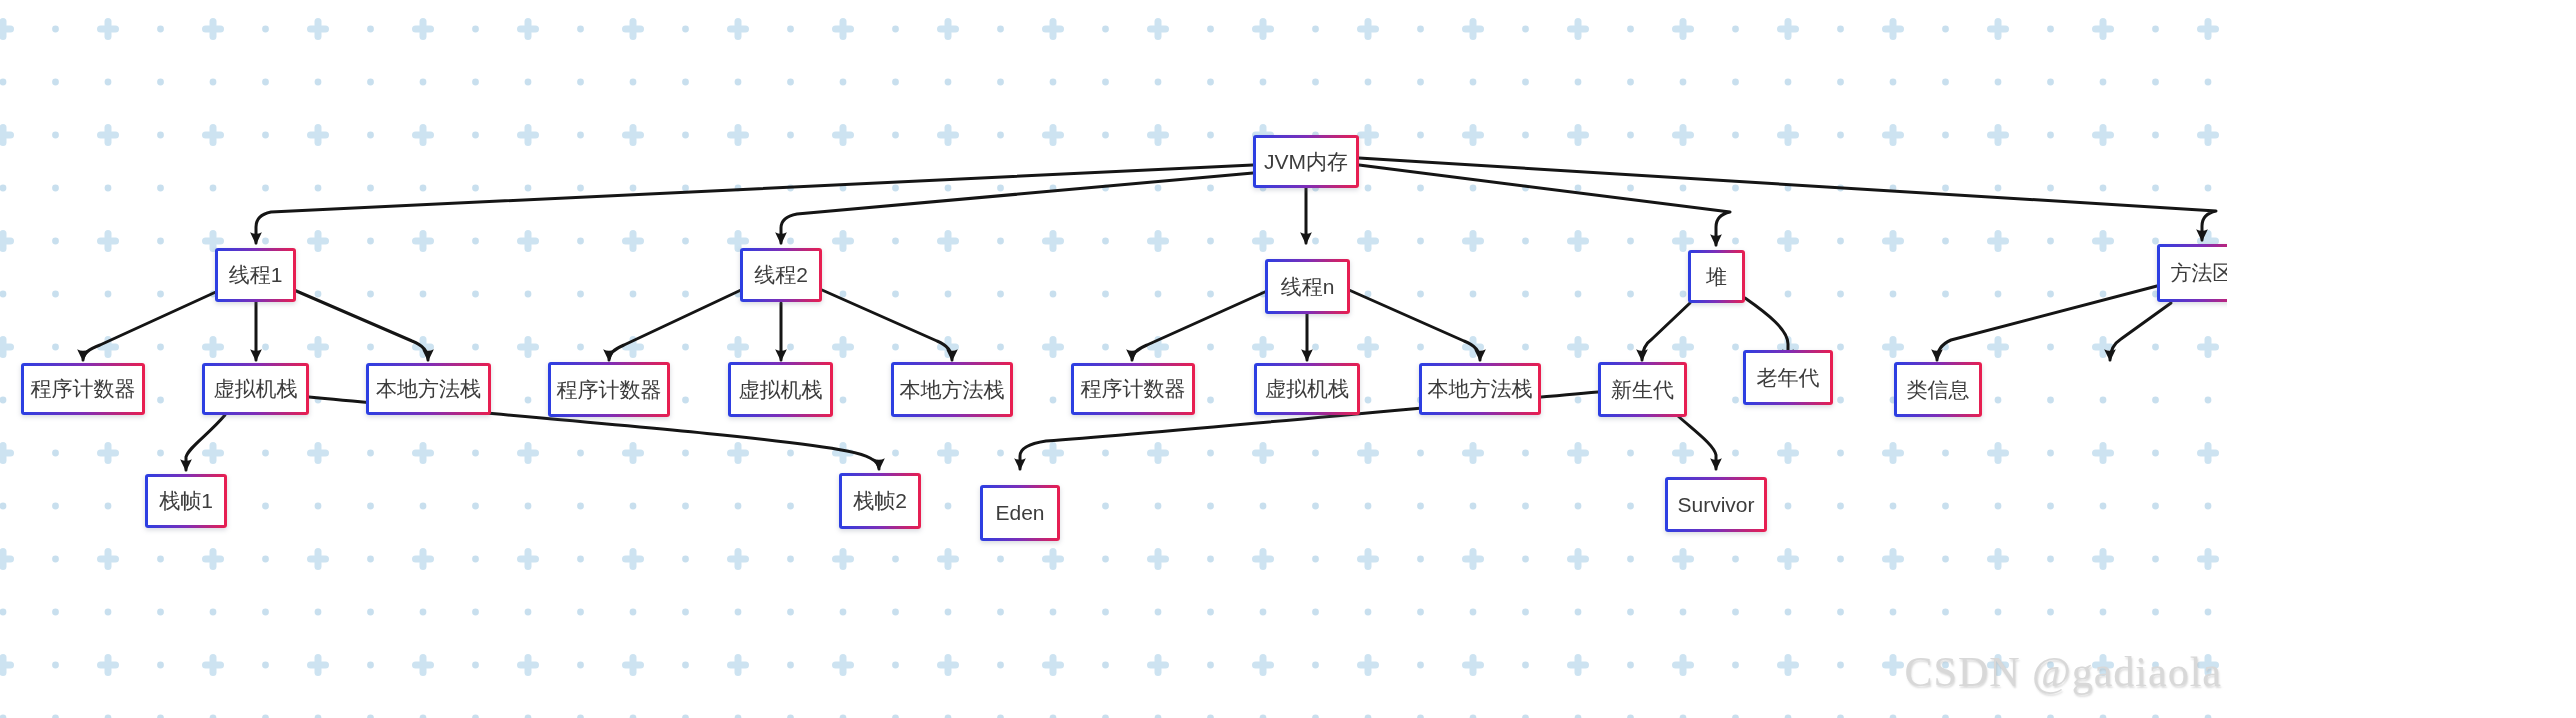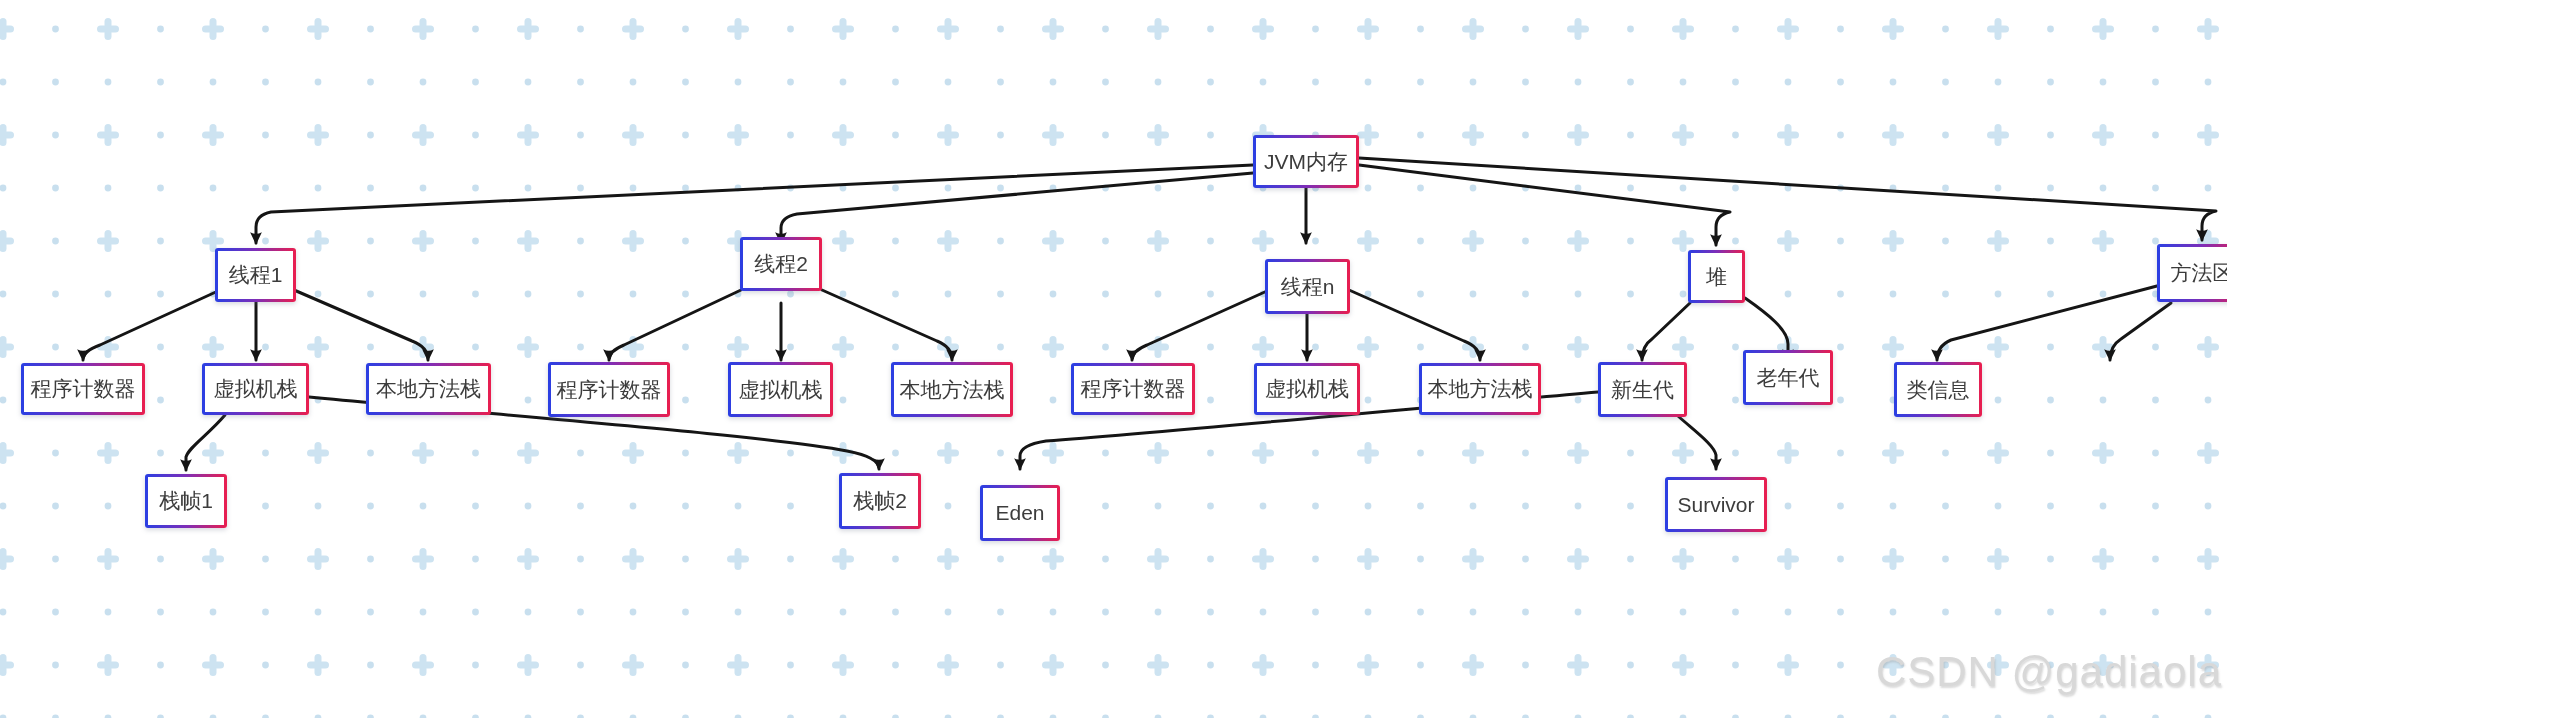--- a/index.html
+++ b/index.html
@@ -14,20 +14,21 @@
     background:linear-gradient(#ffffff,#ffffff) padding-box,
                linear-gradient(90deg,#2a3fe3 0%,#7d2eb8 50%,#ea1e4e 100%) border-box;
     font-size:21px;color:#3c3c3c;white-space:nowrap;
     box-shadow:0 2px 5px rgba(110,120,140,0.28);
     z-index:2;
   }
   .watermark{
     position:absolute;right:5px;top:648px;z-index:3;
     font-size:42px;color:#d8d8d8;letter-spacing:1px;
     text-shadow:1px 2px 2px rgba(150,150,150,0.35);
+    font-family:Liberation Serif, serif;
   }
 </style>
 </head>
 <body>
 
 <div class="stage">
 
   <svg class="layer" width="2576" height="718" aria-hidden="true">
     <defs>
       <pattern id="gridpat" width="105" height="106" x="-23" y="-1" patternUnits="userSpaceOnUse">
@@ -71,21 +72,21 @@
       <path marker-end="url(#arrow)" d="M225,415 C207,436 189,447 186,457 L186,470"></path>
       <path marker-end="url(#arrow)" d="M309,397 C520,417 770,436 847,451 Q879,457 879,469"></path>
       <path marker-end="url(#arrow)" d="M1598,392 C1450,405 1170,432 1046,441 Q1020,445 1020,456 L1020,469"></path>
       <path marker-end="url(#arrow)" d="M1678,416 C1696,432 1714,445 1716,455 L1716,469"></path>
     </g>
   </svg>
 
   <div class="node" style="left:1253px;top:135px;width:106px;height:53px">JVM内存</div>
 
   <div class="node" style="left:215px;top:248px;width:81px;height:54px">线程1</div>
-  <div class="node" style="left:740px;top:237px;width:82px;height:54px">线程2</div>
+  <div class="node" style="left:740px;top:248px;width:82px;height:54px">线程2</div>
   <div class="node" style="left:1265px;top:259px;width:85px;height:55px">线程n</div>
   <div class="node" style="left:1688px;top:250px;width:57px;height:53px">堆</div>
   <div class="node" style="left:2157px;top:244px;width:90px;height:58px">方法区</div>
 
   <div class="node" style="left:21px;top:363px;width:124px;height:52px">程序计数器</div>
   <div class="node" style="left:202px;top:363px;width:107px;height:52px">虚拟机栈</div>
   <div class="node" style="left:366px;top:363px;width:125px;height:52px">本地方法栈</div>
 
   <div class="node" style="left:548px;top:362px;width:122px;height:55px">程序计数器</div>
   <div class="node" style="left:728px;top:362px;width:105px;height:55px">虚拟机栈</div>

